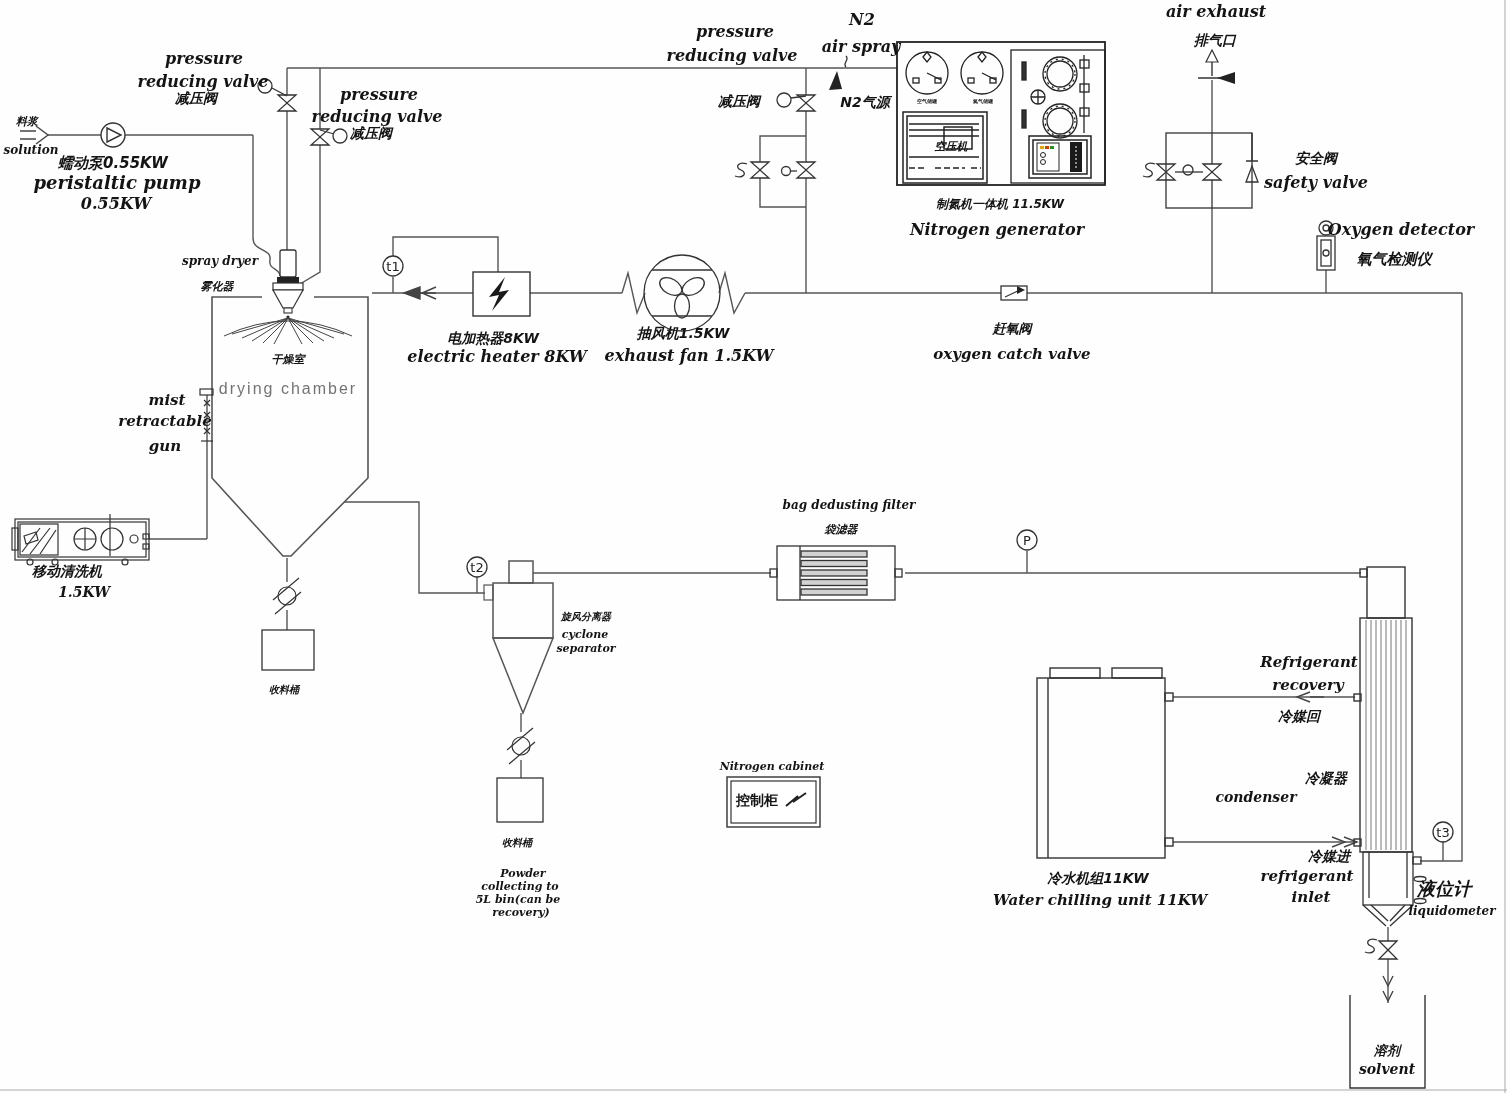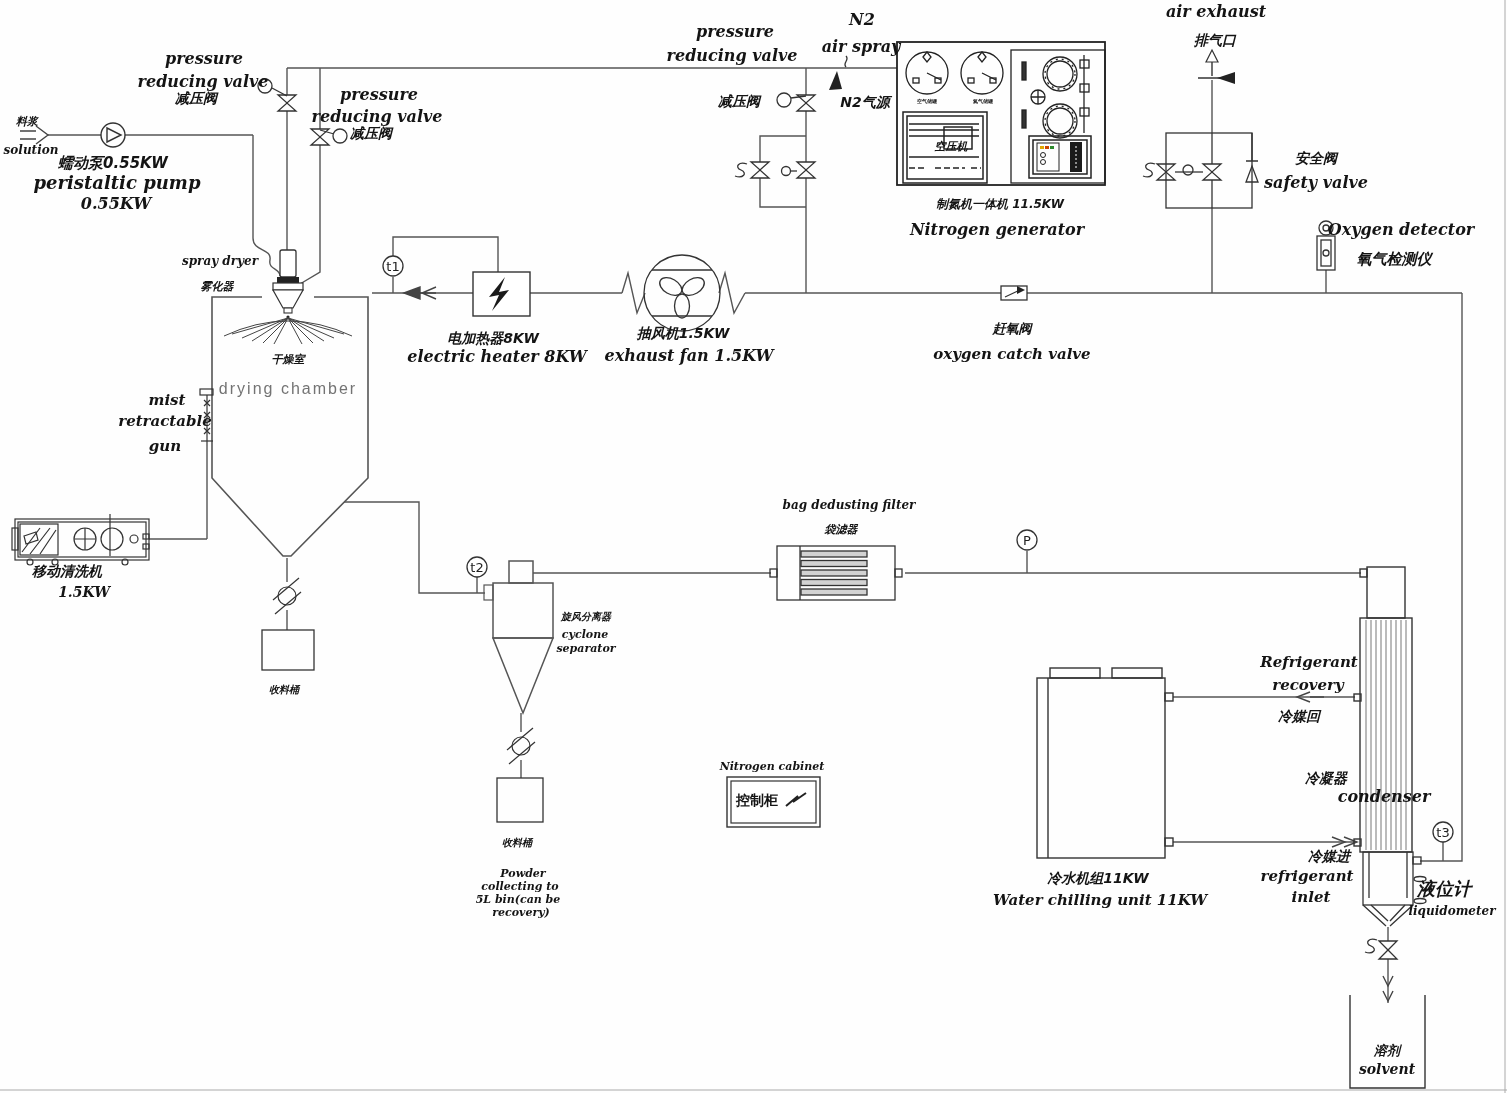--- a/index.html
+++ b/index.html
@@ -408,21 +408,21 @@
 <div class="lbl en" style="left:772px;top:766px;font-size:11px">Nitrogen cabinet</div>
 <div class="lbl cn" style="left:757px;top:800px;font-size:14px;font-style:normal">控制柜</div>
 
 <div class="lbl cn" style="left:1098px;top:878px;font-size:14px">冷水机组11KW</div>
 <div class="lbl en" style="left:1100px;top:900px;font-size:15px">Water chilling unit 11KW</div>
 
 <div class="lbl en" style="left:1309px;top:662px;font-size:15px">Refrigerant</div>
 <div class="lbl en" style="left:1308px;top:685px;font-size:15px">recovery</div>
 <div class="lbl cn" style="left:1299px;top:716px;font-size:14px">冷媒回</div>
 <div class="lbl cn" style="left:1326px;top:778px;font-size:14px">冷凝器</div>
-<div class="lbl en" style="left:1384px;top:797px;font-size:16px">condenser</div>
+<div class="lbl en" style="left:1256px;top:797px;font-size:14px">condenser</div>
 <div class="lbl cn" style="left:1329px;top:856px;font-size:14px">冷媒进</div>
 <div class="lbl en" style="left:1307px;top:876px;font-size:15px">refrigerant</div>
 <div class="lbl en" style="left:1311px;top:897px;font-size:15px">inlet</div>
 
 <div class="lbl cn" style="left:1444px;top:889px;font-size:18px">液位计</div>
 <div class="lbl en" style="left:1452px;top:911px;font-size:12px">liquidometer</div>
 
 <div class="lbl cn" style="left:1387px;top:1050px;font-size:13px">溶剂</div>
 <div class="lbl en" style="left:1387px;top:1069px;font-size:14px">solvent</div>
 

